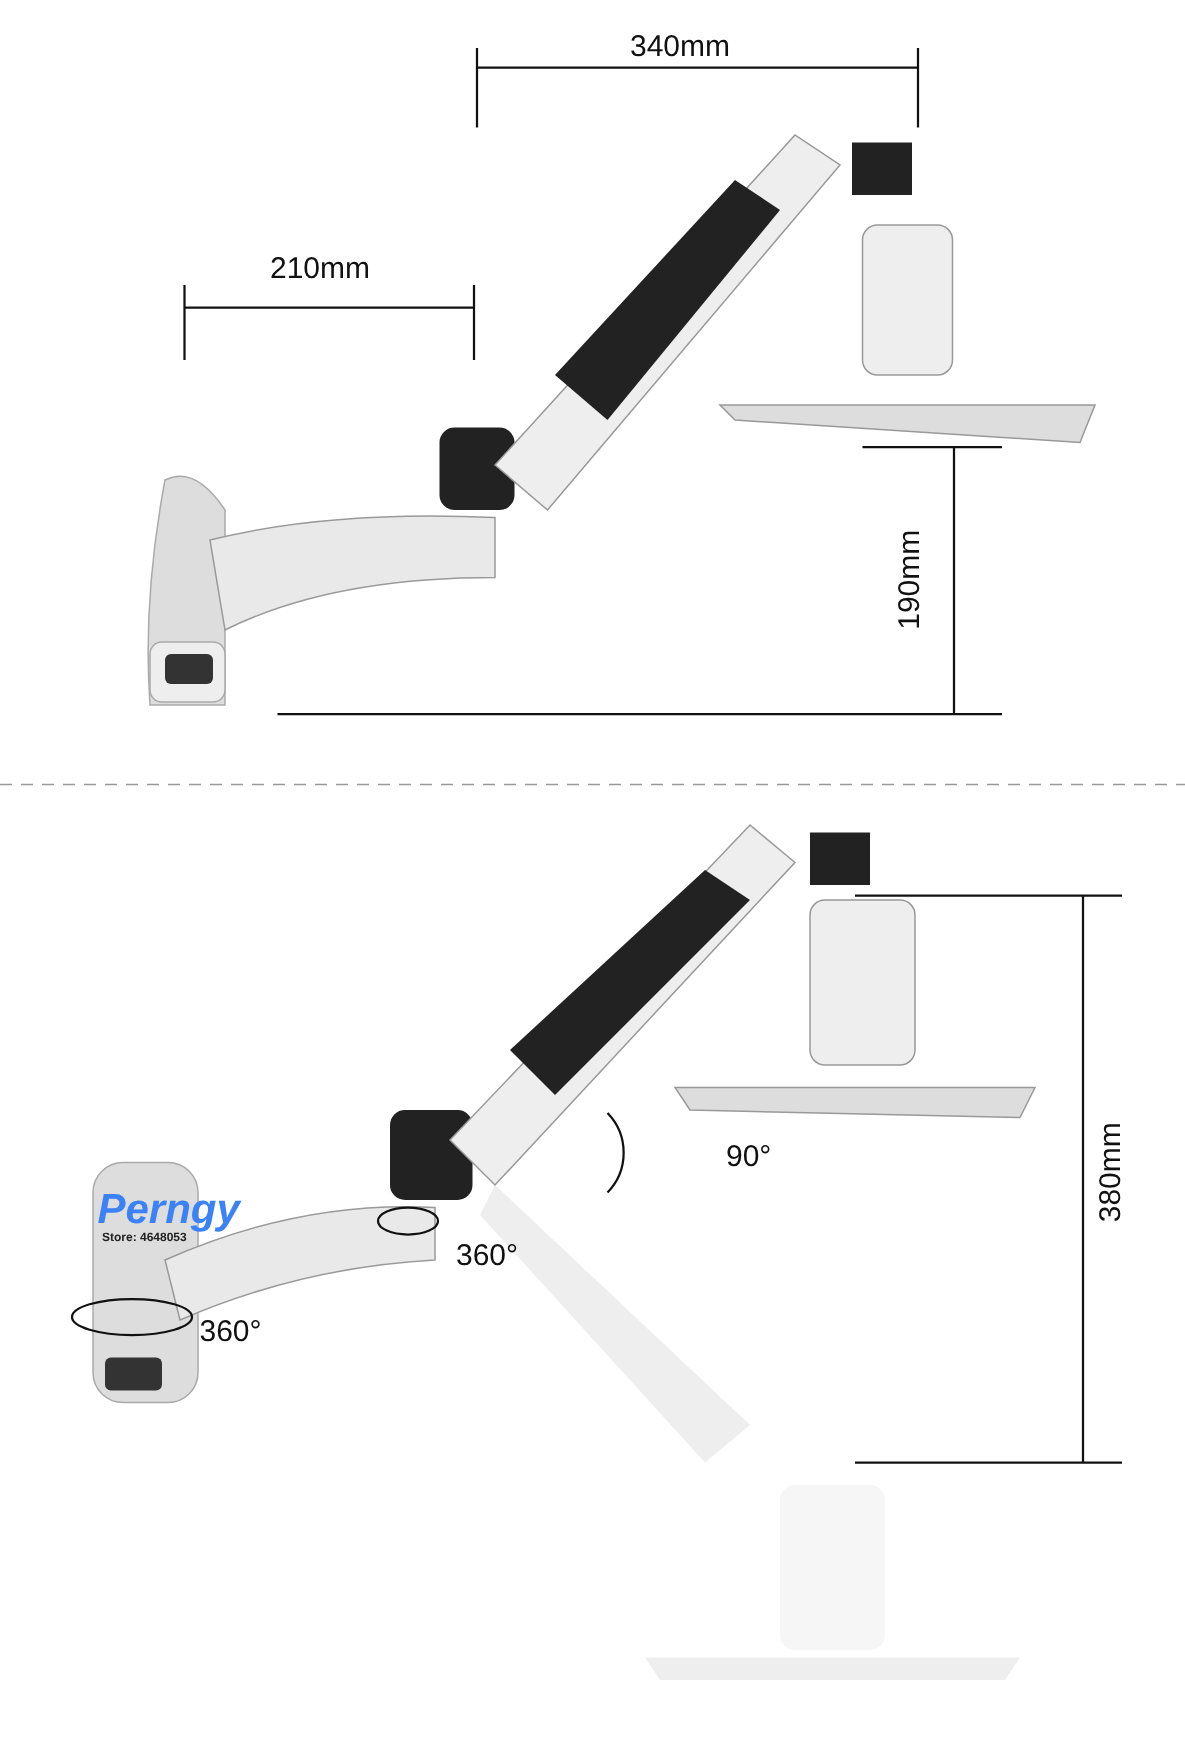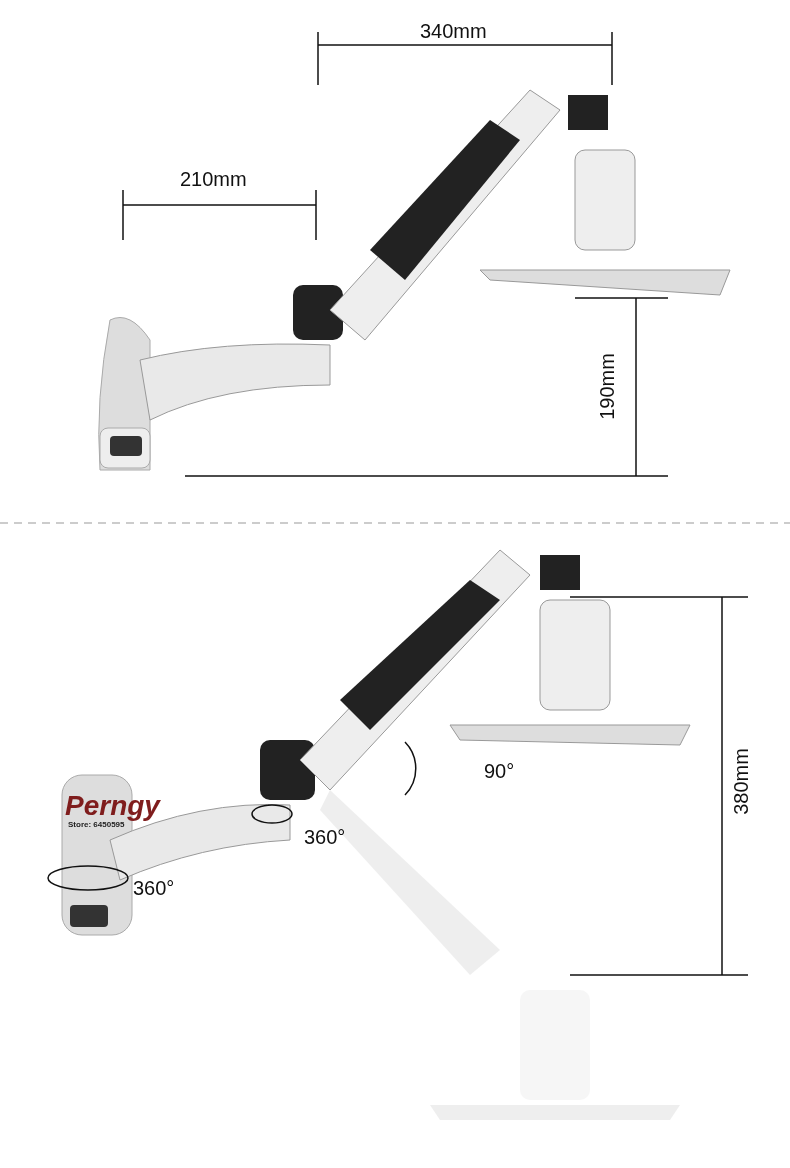--- a/index.html
+++ b/index.html
@@ -64,14 +64,14 @@
 </svg>
 
 <div class="abs lbl" style="left:420px;top:20px;">340mm</div>
 <div class="abs lbl" style="left:180px;top:168px;">210mm</div>
 <div class="abs lbl" style="left:574px;top:375px;transform:rotate(-90deg);">190mm</div>
 <div class="abs lbl" style="left:440px;top:760px;margin-left:44px;">90°</div>
 <div class="abs lbl" style="left:304px;top:826px;">360°</div>
 <div class="abs lbl" style="left:133px;top:877px;">360°</div>
 <div class="abs lbl" style="left:708px;top:770px;transform:rotate(-90deg);">380mm</div>
 
-<div class="abs" style="left:65px;top:790px;font-size:28px;font-weight:bold;font-style:italic;color:#7f1d1d;">Perngy</div>
-<div class="abs" style="left:68px;top:820px;font-size:8px;font-weight:bold;color:#222;">Store: 6450595</div>
+<div class="abs" style="left:65px;top:790px;font-size:28px;font-weight:bold;font-style:italic;color:#3b82f6;">Perngy</div>
+<div class="abs" style="left:68px;top:820px;font-size:8px;font-weight:bold;color:#222;">Store: 4648053</div>
 
 </body></html>

